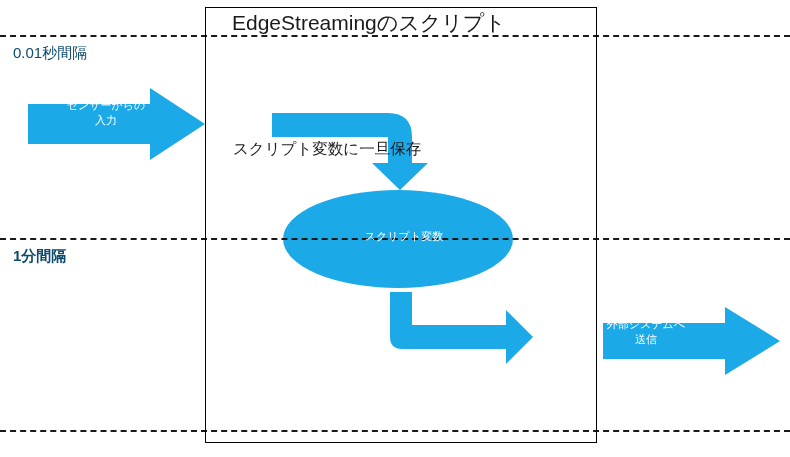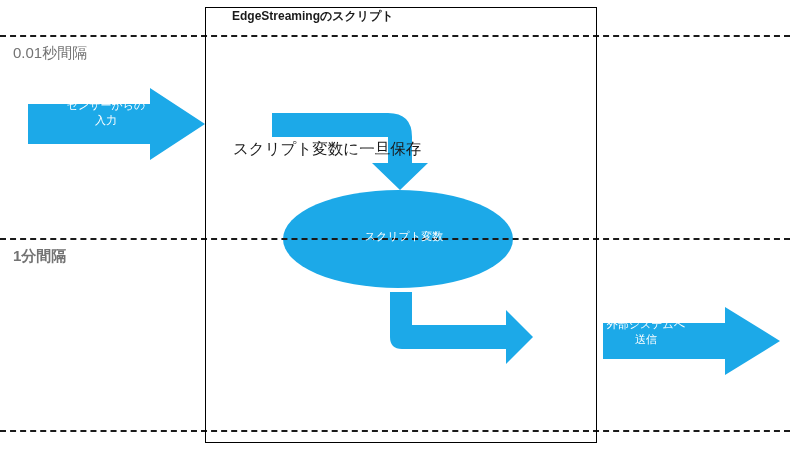--- a/index.html
+++ b/index.html
@@ -27,21 +27,21 @@
   }
   #divider-top    { top: 35px; }
   #divider-middle { top: 238px; }
   #divider-bottom { top: 430px; }
 
   
   .interval-label {
     position: absolute;
     left: 13px;
     font-size: 15px;
-    color: #737373;
+    color: #0c4a6e;
     white-space: nowrap;
     line-height: 1;
   }
   #interval-label-top    { top: 45px; }
   #interval-label-middle { top: 248px; font-weight: bold; }
 
   
   #script-box {
     position: absolute;
     left: 205px;
@@ -49,25 +49,24 @@
     width: 392px;
     height: 436px;
     border: 1.5px solid #000000;
     box-sizing: border-box;
     background: transparent;
   }
   #script-box-title {
     position: absolute;
     left: 232px;
     top: 9px;
-    font-size: 12px;
+    font-size: 21px;
     color: #1a1a1a;
     white-space: nowrap;
     line-height: 1.3;
-    font-weight: bold;
   }
 
   
   .step-caption {
     position: absolute;
     font-size: 15.5px;
     color: #1a1a1a;
     white-space: nowrap;
     line-height: 1.3;
     margin-top: 48px;

